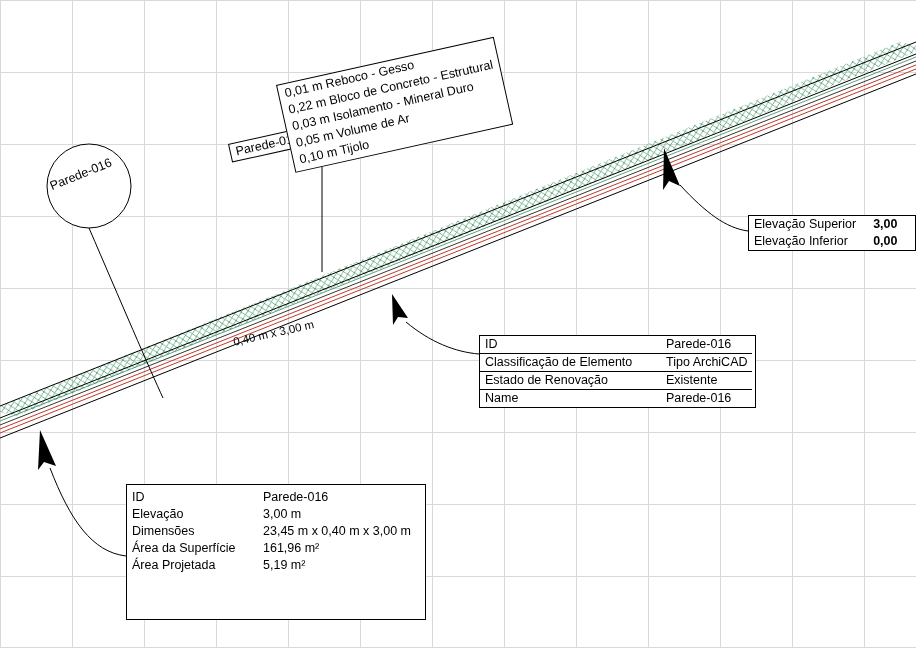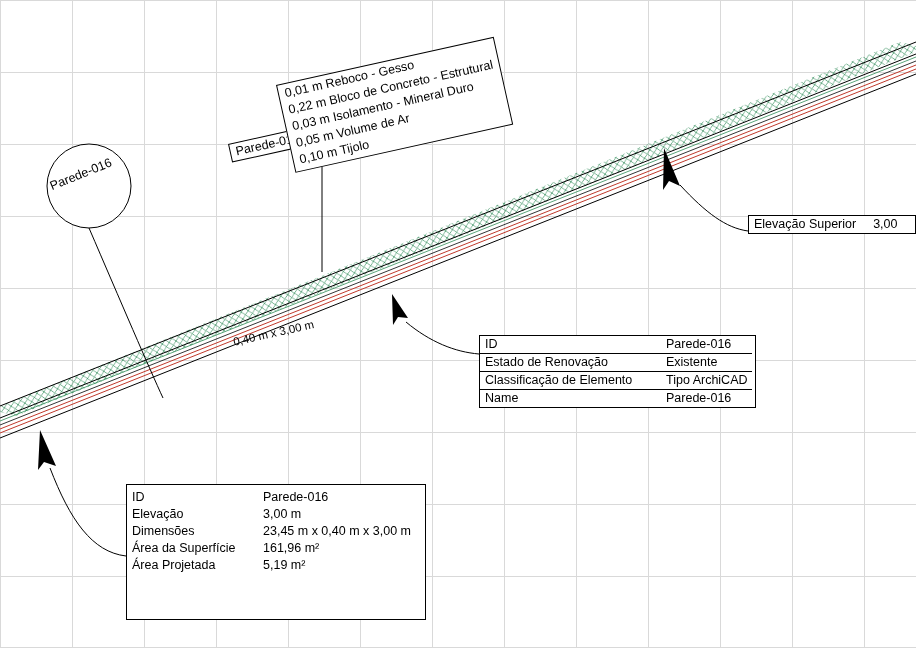--- a/index.html
+++ b/index.html
@@ -54,21 +54,21 @@
   }
   .col-val { padding-left: 10px; }
 
   
   #elevation-box {
     left: 748px;
     top: 215px;
     width: 168px;
   }
   #elevation-box td.lbl { padding-right: 12px; }
-  #elevation-box td.val { text-align: right; padding-right: 6px; }
+  #elevation-box td.val { text-align: right; padding-right: 6px; font-weight: bold; }
 
   
   #properties-box {
     left: 479px;
     top: 335px;
     width: 277px;
   }
   #properties-box td.lbl { width: 172px; }
 
   
@@ -225,38 +225,42 @@
     </div>
   </div>
 
   <div id="elevation-box" class="infobox">
     <table>
       <tbody>
           <tr>
         <td class="lbl">Elevação Superior</td>
         <td class="val">3,00</td>
       </tr>
+      <tr>
+        <td class="lbl">Elevação Inferior</td>
+        <td class="val">0,00</td>
+      </tr>
     </tbody>
       </table>
   </div>
 
   <div id="properties-box" class="infobox ruled">
     <table>
       <tbody>
           <tr>
         <td class="lbl">ID</td>
         <td class="col-val">Parede-016</td>
       </tr>
       <tr>
+        <td class="lbl">Classificação de Elemento</td>
+        <td class="col-val">Tipo ArchiCAD</td>
+      </tr>
+      <tr>
         <td class="lbl">Estado de Renovação</td>
         <td class="col-val">Existente</td>
-      </tr>
-      <tr>
-        <td class="lbl">Classificação de Elemento</td>
-        <td class="col-val">Tipo ArchiCAD</td>
       </tr>
       <tr>
         <td class="lbl">Name</td>
         <td class="col-val">Parede-016</td>
       </tr>
     </tbody>
       </table>
   </div>
 
   <div id="dimensions-box" class="infobox">

